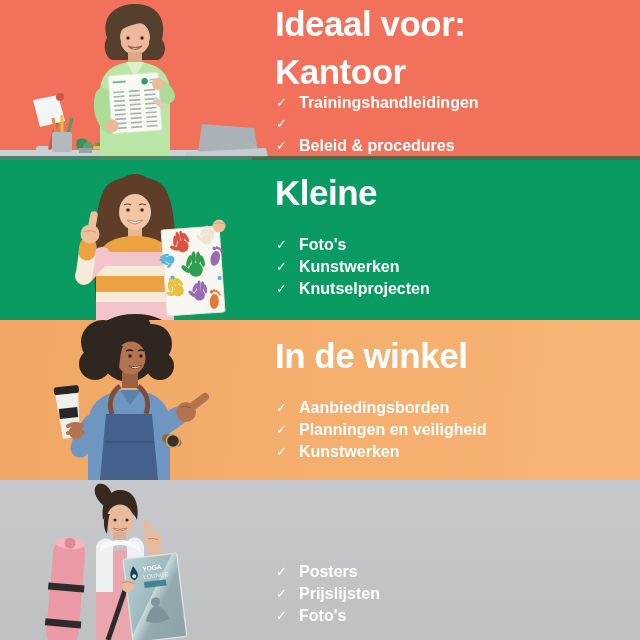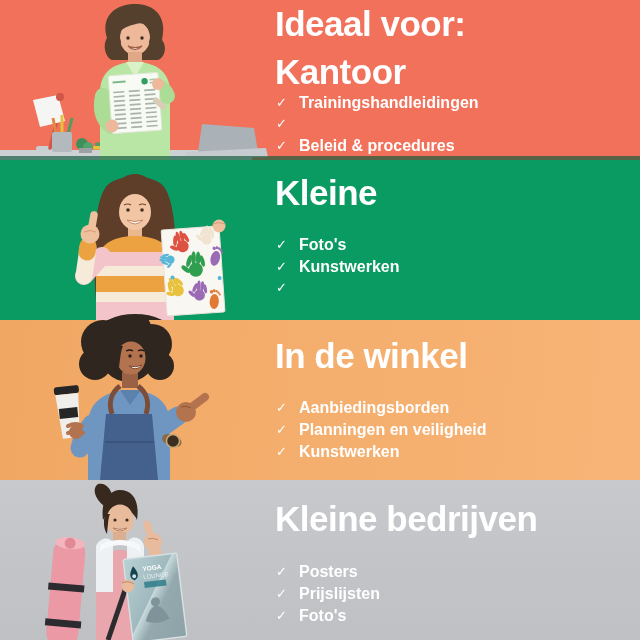--- a/index.html
+++ b/index.html
@@ -186,20 +186,21 @@
       <li>
           <span class="chk">✓</span>
           <span>Foto's</span>
         </li>
       <li>
           <span class="chk">✓</span>
           <span>Kunstwerken</span>
         </li>
       <li>
           <span class="chk">✓</span>
+          <span>Knutselprojecten</span>
         </li>
     </ul>
   </section>
 
   <section class="band band-2" style="background-color: rgb(247, 173, 105);">
     <svg class="photo" viewBox="0 0 270 160">
 
       <g fill="#2f2620">
         <circle cx="103" cy="22" r="22"></circle>
           <circle cx="128" cy="12" r="24"></circle>
@@ -307,21 +308,20 @@
         <circle cx="137" cy="94" r="2" fill="#cfe3e6"></circle>
         <text x="146" y="90" font-size="6.5" font-weight="bold" fill="#ffffff">YOGA</text>
         <text x="146" y="98" font-size="6" fill="#eaf2f3">LOUNGE</text>
         <rect x="146" y="101" width="22" height="6" fill="#2e7d8a" opacity="0.85"></rect>
         <circle cx="155" cy="122" r="4.5" fill="#7e949a"></circle>
         <path d="M143 140 Q155 112 167 140 Q155 146 143 140 Z" fill="#7e949a"></path>
       </g>
       <circle cx="128" cy="106" r="6.5" fill="#e8bb9d"></circle>
       <path d="M122 103 Q128 100 134 104" stroke="#c08a68" stroke-width="1" fill="none"></path>
     </svg>
-    <h2 class="heading">Kleine bedrijven</h2>
     <ul class="checklist">
       <li>
           <span class="chk">✓</span>
           <span>Posters</span>
         </li>
       <li>
           <span class="chk">✓</span>
           <span>Prijslijsten</span>
         </li>
       <li>

